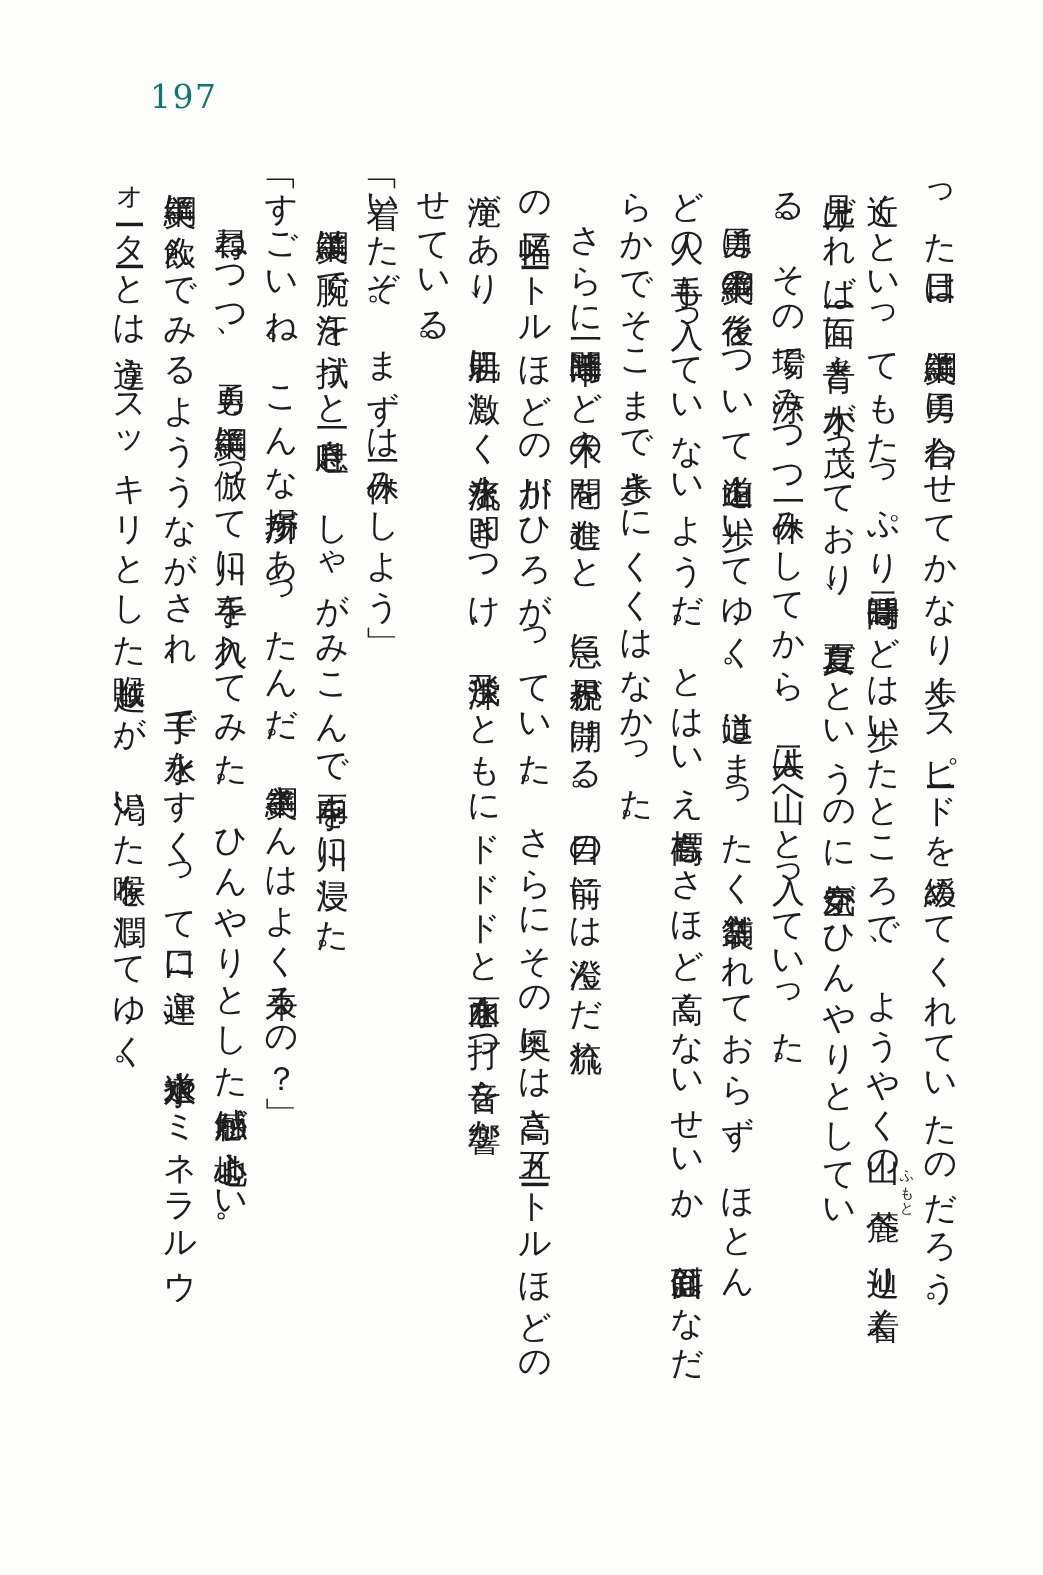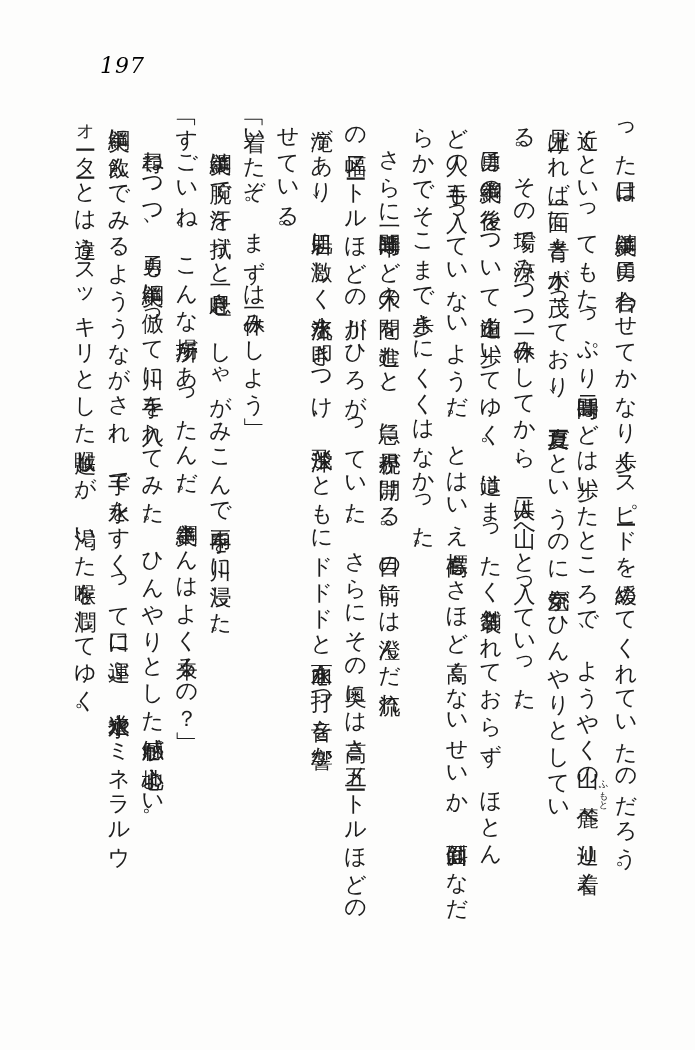--- a/index.html
+++ b/index.html
@@ -12,22 +12,21 @@
     width: 695px;
     height: 1050px;
     overflow: hidden;
     font-family: "DejaVu Serif", "Liberation Serif", serif;
   }
   .page-number {
     position: absolute;
     top: 53px;
     left: 100px;
     font-size: 22px;
-    font-style: italic;
-    color: #000000;
+    color: #0f766e;
     letter-spacing: 1px;
     font-family: "DejaVu Serif", "Liberation Serif", serif;
   }
   .text-block {
     position: absolute;
     top: 112px;
     right: 52px;
     height: 900px;
     writing-mode: vertical-rl;
     text-orientation: mixed;

